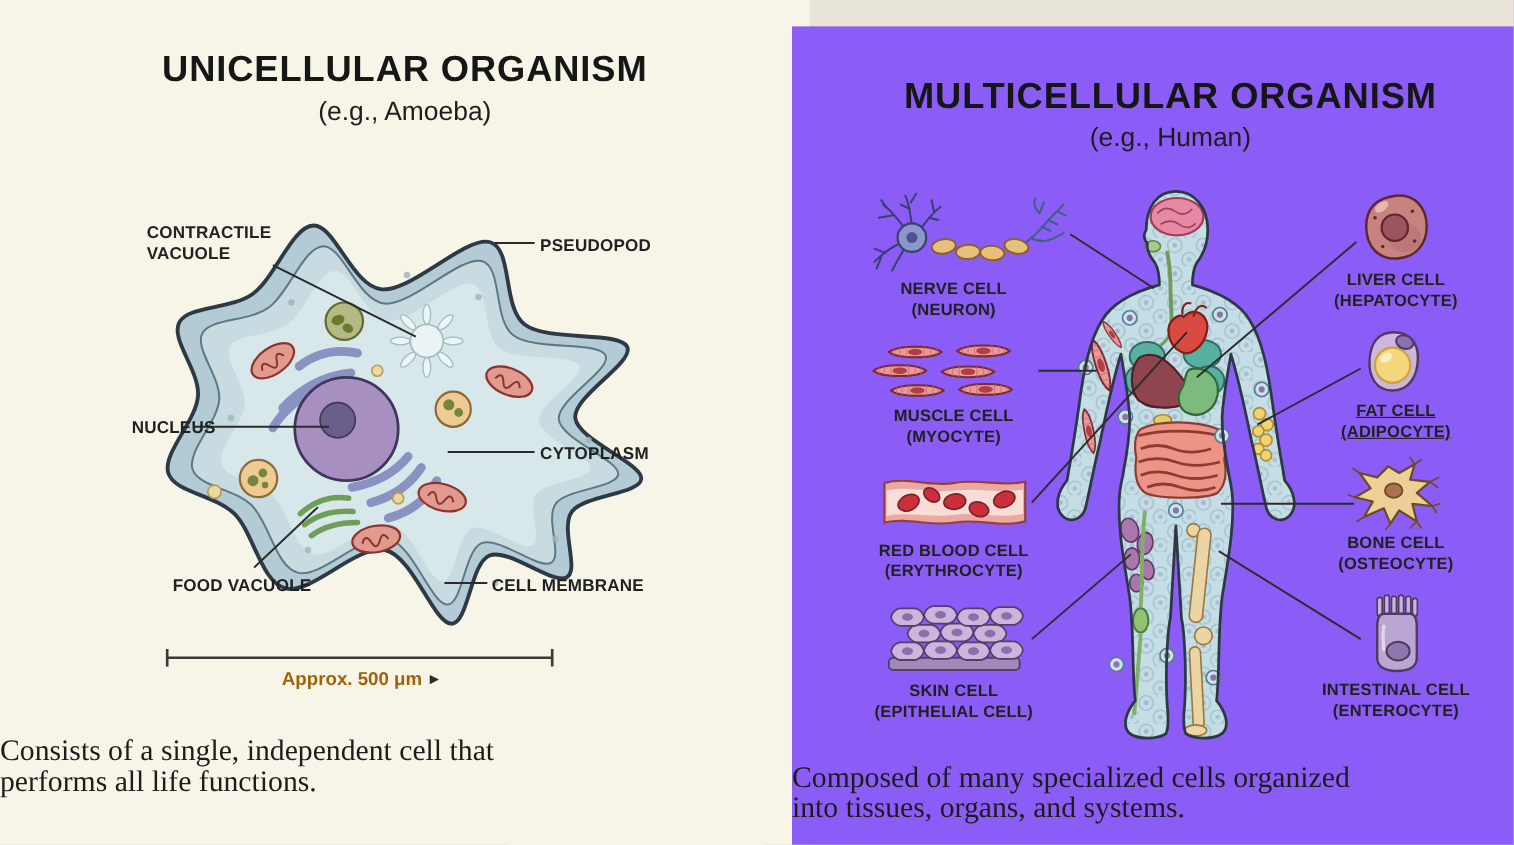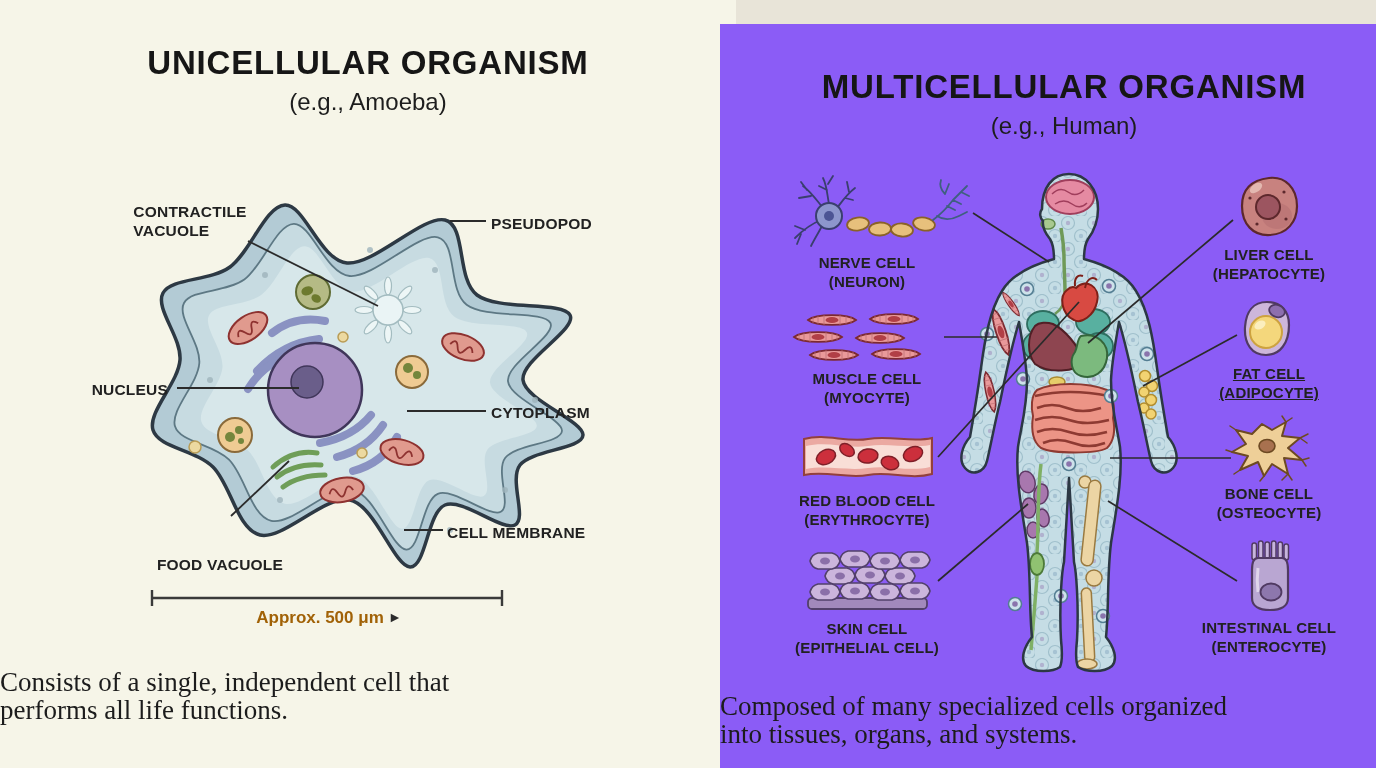--- a/index.html
+++ b/index.html
@@ -9,21 +9,21 @@
   #left-panel{left:0;width:688px;background:#f6f5e8;padding-left:48px;}
   #right-panel{left:720px;width:688px;background:#8b5cf6;margin-top:24px;}
   svg.layer{position:absolute;left:0;top:0;pointer-events:none;}
   .title{position:absolute;left:0;width:100%;top:44px;text-align:center;
          font-size:33px;font-weight:700;letter-spacing:.8px;color:#161616;white-space:nowrap;}
   .subtitle{position:absolute;left:0;width:100%;top:88px;text-align:center;
          font-size:24px;font-weight:500;color:#1d1d1d;}
   .lbl{position:absolute;font-size:15.5px;font-weight:600;line-height:19px;
        letter-spacing:.2px;color:#212121;white-space:nowrap;}
   .ctr{transform:translateX(-50%);text-align:left;}
-  .rgt{transform:translateX(-100%);text-align:right;}
+  .rgt{transform:translateX(-100%);text-align:right;margin-left:28px;}
   .cellcap{position:absolute;font-size:15px;font-weight:600;line-height:19px;
        letter-spacing:.2px;color:#212121;transform:translateX(-50%);text-align:center;white-space:nowrap;}
   .caption{position:absolute;left:0;width:100%;top:668px;
        font-size:27px;font-weight:500;line-height:28px;color:#1c1c1c;font-family:Liberation Serif, serif;}
   .scalebar-text{position:absolute;top:608px;left:320px;transform:translateX(-50%);
        font-size:17px;font-weight:700;color:#a16207;white-space:nowrap;}
   .scalebar-arrow{position:absolute;top:609px;left:388px;font-size:14px;color:#2b2b2b;}
 </style>
 </head>
 <body>
@@ -146,21 +146,21 @@
     <div class="title">UNICELLULAR ORGANISM</div>
     <div class="subtitle">(e.g., Amoeba)</div>
 
     <div class="lbl ctr" style="left:190px;top:202px;">
       <div>CONTRACTILE</div>
       <div>VACUOLE</div>
     </div>
     <div class="lbl" style="left:491px;top:214px;">PSEUDOPOD</div>
     <div class="lbl rgt" style="left:168px;top:380px;">NUCLEUS</div>
     <div class="lbl" style="left:491px;top:403px;">CYTOPLASM</div>
-    <div class="lbl ctr" style="left:220px;top:523px;margin-top:32px;">FOOD VACUOLE</div>
+    <div class="lbl ctr" style="left:220px;top:523px;">FOOD VACUOLE</div>
     <div class="lbl" style="left:447px;top:523px;">CELL MEMBRANE</div>
 
     <div class="scalebar-text">Approx. 500 μm</div>
     <div class="scalebar-arrow">►</div>
 
     <div class="caption">
       <div>Consists of a single, independent cell that</div>
       <div>performs all life functions.</div>
     </div>
   </div>

